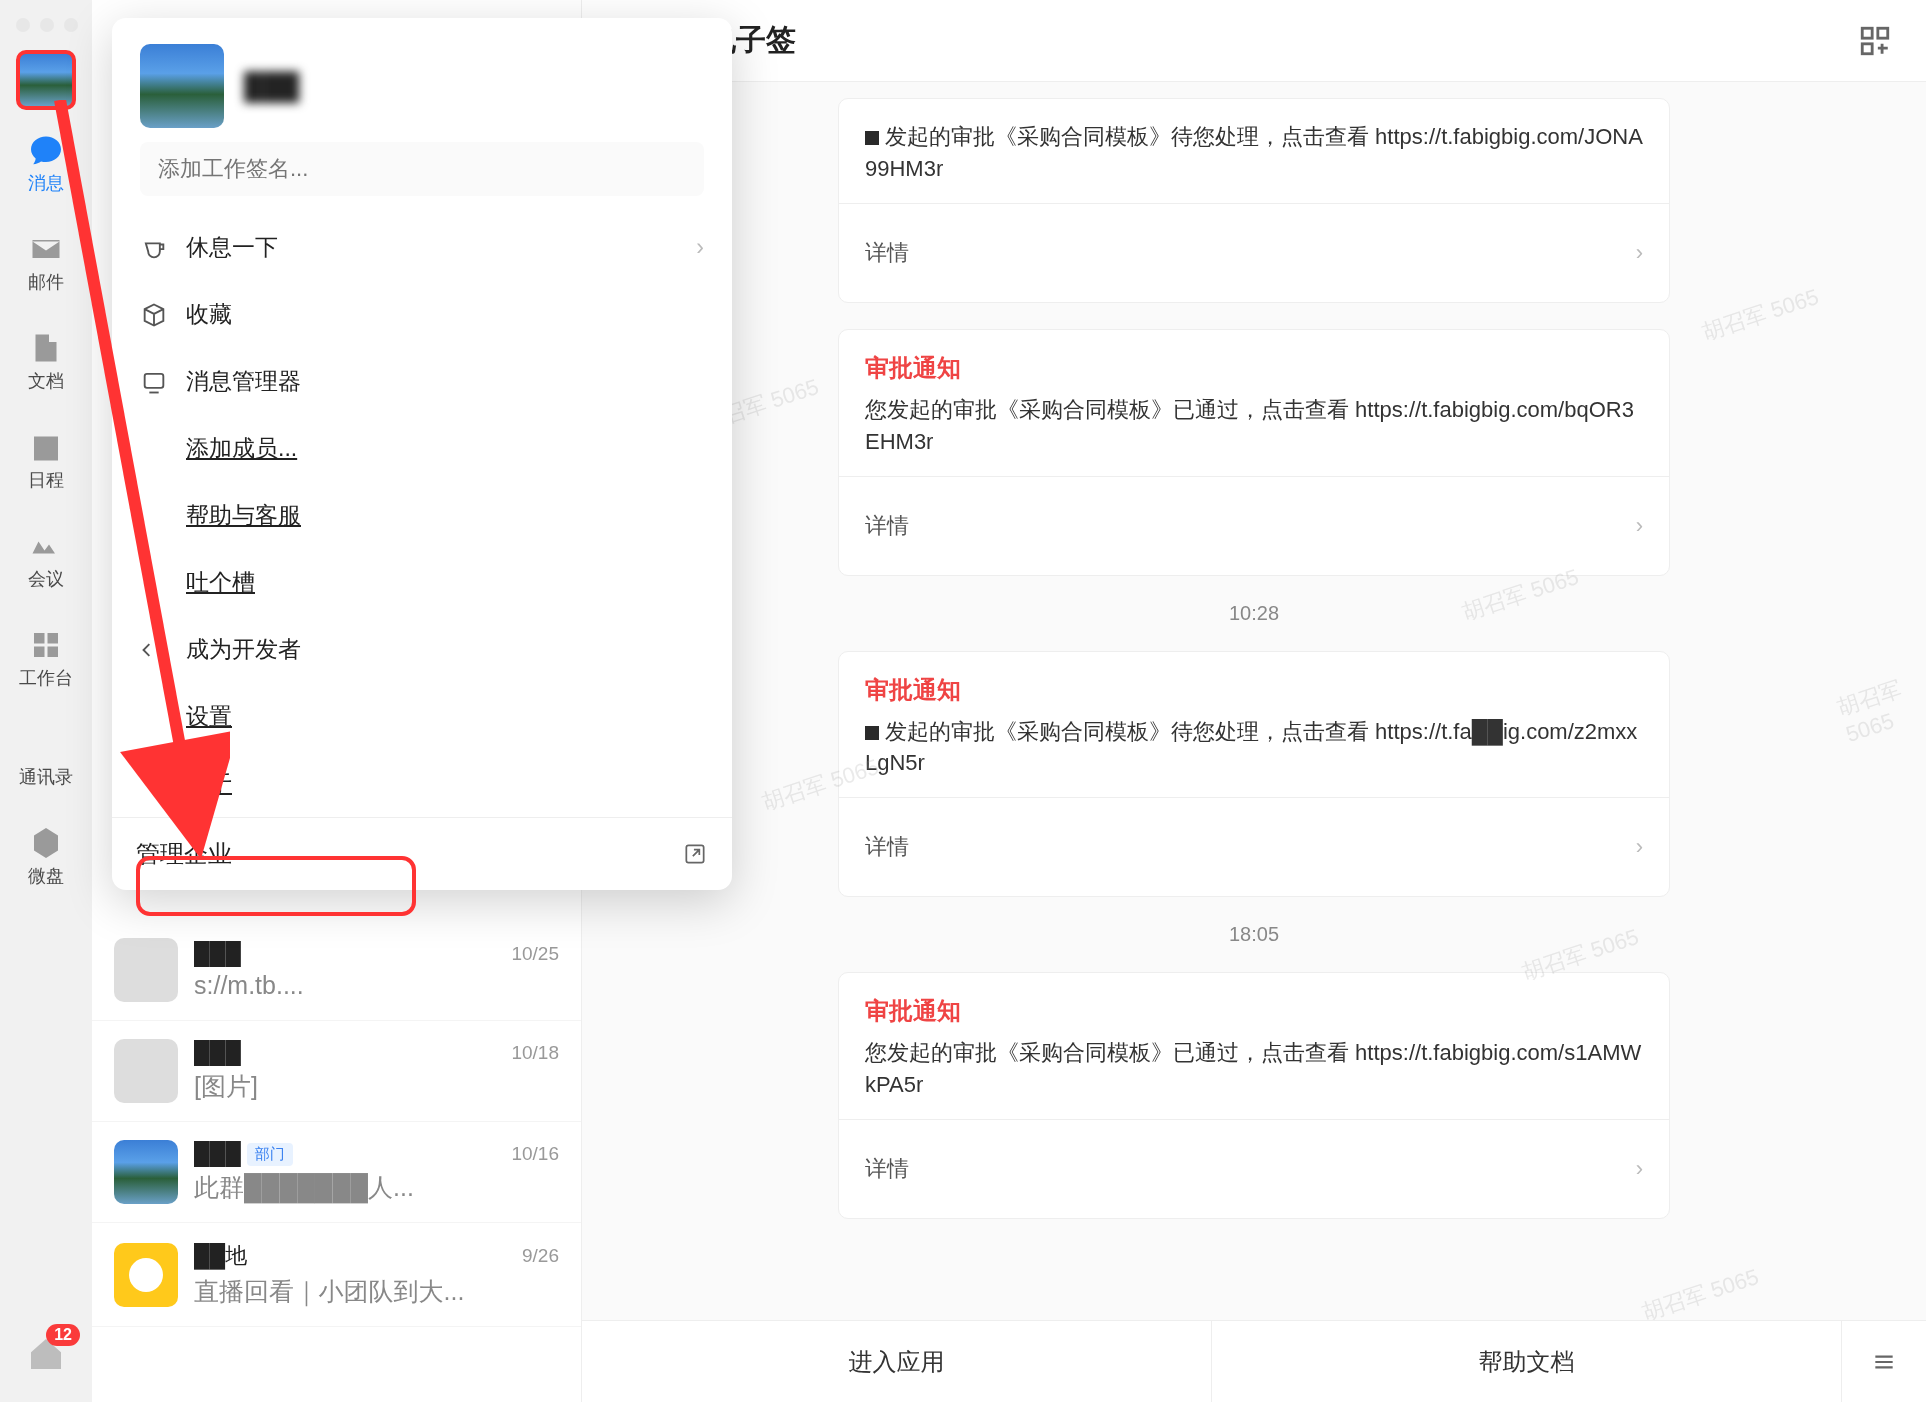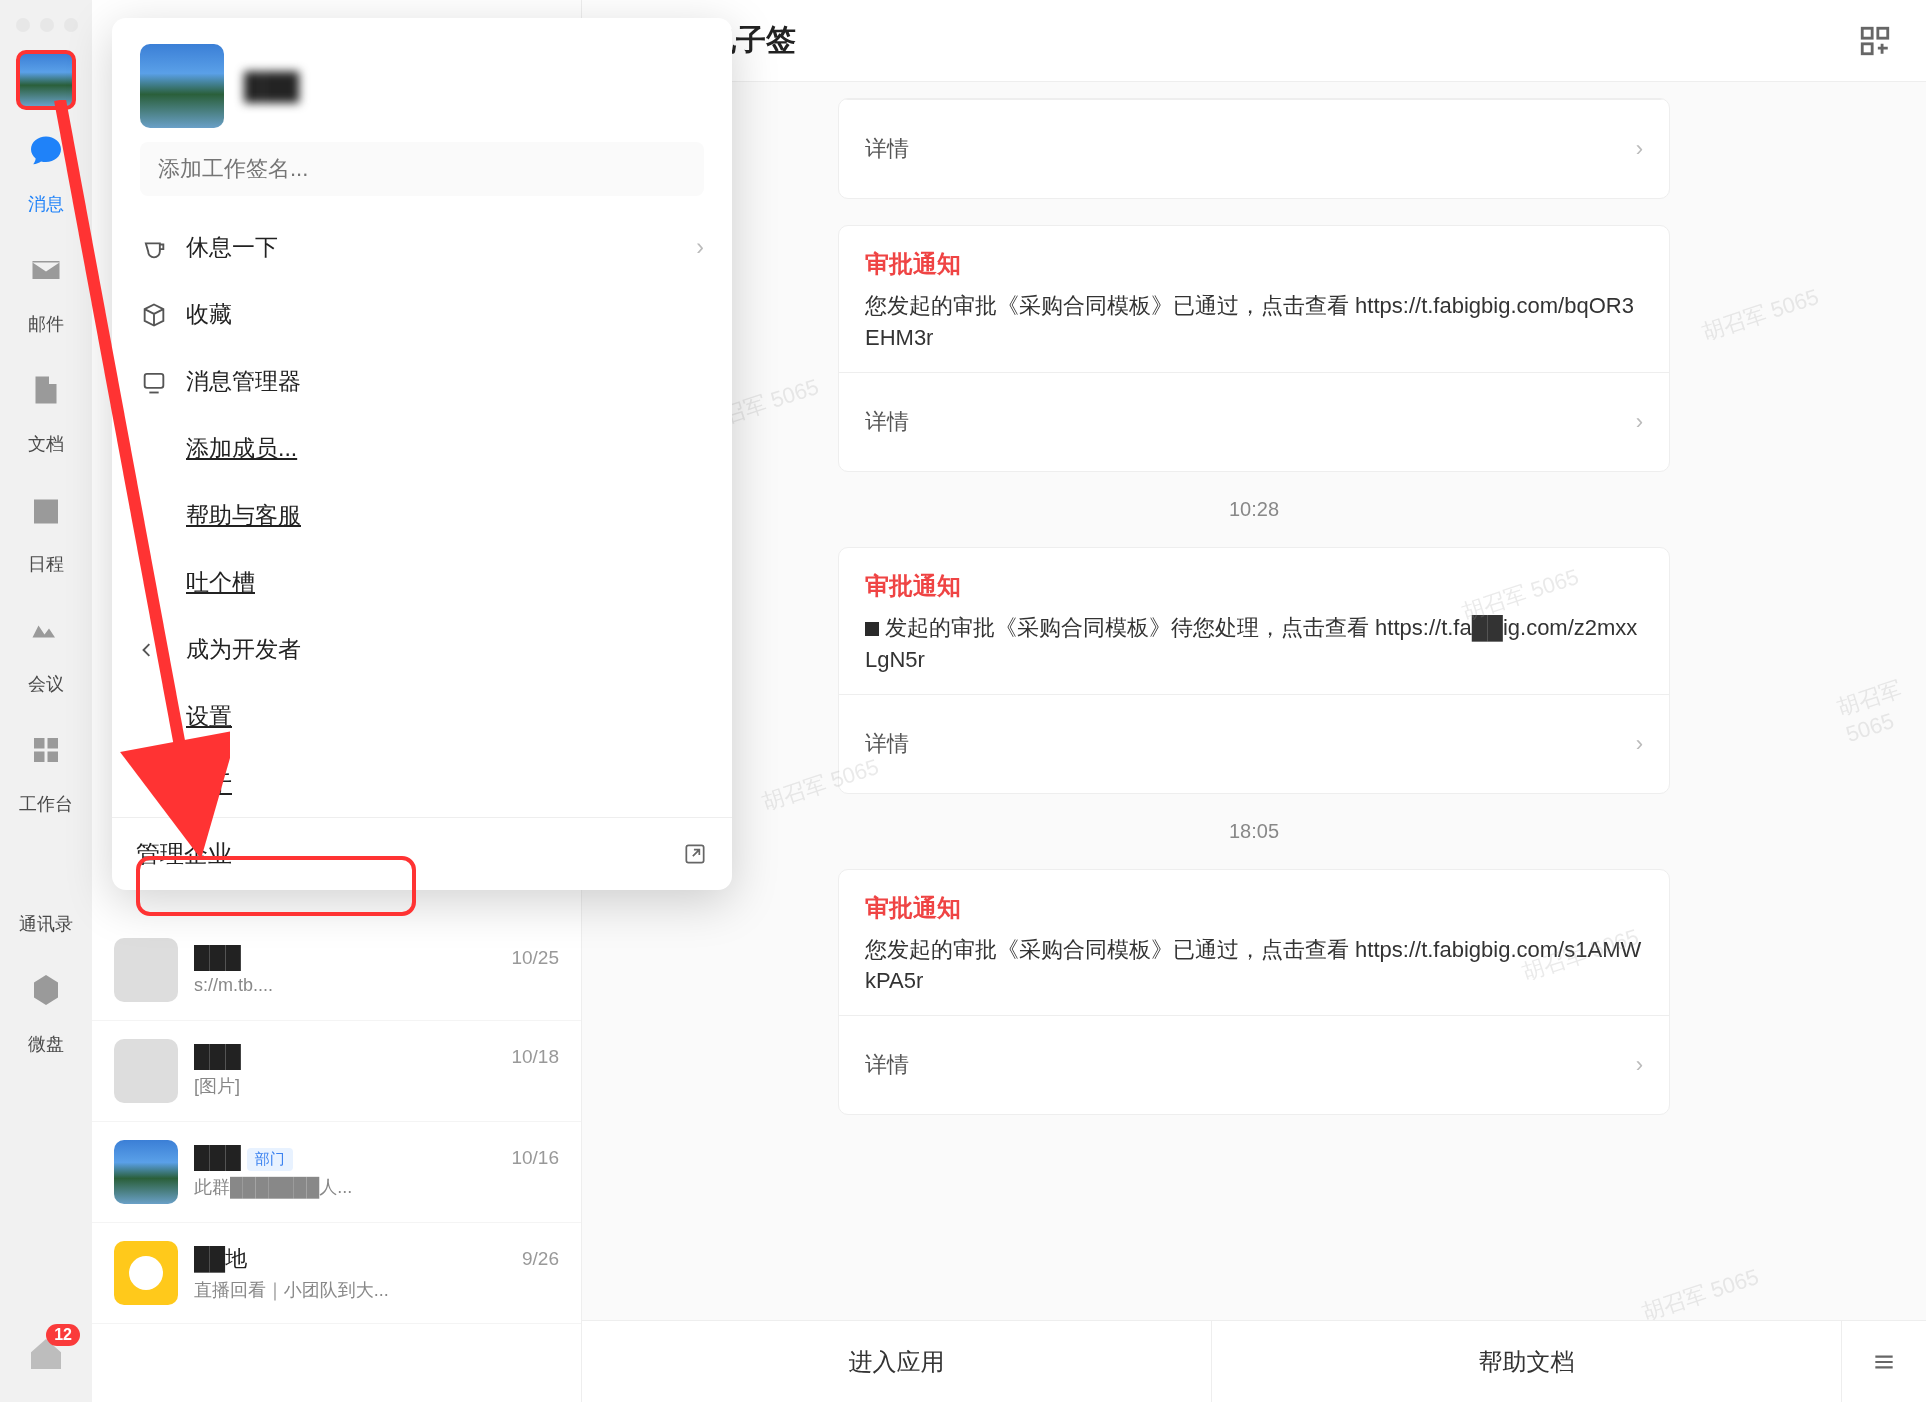--- a/index.html
+++ b/index.html
@@ -3,42 +3,42 @@
 <meta charset="utf-8">
 <style>
 * { box-sizing: border-box; margin: 0; padding: 0; }
 body { font-family: -apple-system, "PingFang SC", "Helvetica Neue", Arial, sans-serif; background: #fff; width: 1926px; height: 1402px; overflow: hidden; position: relative; }
 
 
 .sidebar { position: absolute; left: 0; top: 0; width: 92px; height: 100%; background: #f1f1f1; display: flex; flex-direction: column; align-items: center; padding-top: 18px; }
 .traffic-lights { display: flex; gap: 10px; margin-bottom: 18px; align-self: flex-start; margin-left: 16px; }
 .tl { width: 14px; height: 14px; border-radius: 50%; background: #e7e7e7; }
 .avatar-small { width: 60px; height: 60px; border-radius: 10px; border: 4px solid #f33; background: linear-gradient(180deg,#3b7fd6 0%,#5aa0e8 35%,#2a5f3a 60%,#6aa0c8 100%); margin-bottom: 20px; cursor: pointer; }
-.side-item { display: flex; flex-direction: column; align-items: center; gap: 22px; margin-bottom: 34px; color: #4a4a4a; cursor: pointer; font-size: 18px; }
+.side-item { display: flex; flex-direction: column; align-items: center; gap: 1px; margin-bottom: 34px; color: #4a4a4a; cursor: pointer; font-size: 18px; }
 .side-item.active { color: #1f82f9; }
 .side-item .ico { width: 40px; height: 40px; display: flex; align-items: center; justify-content: center; }
 .side-item.active .ico svg { fill: #1f82f9; }
 .side-item .ico svg { fill: #9a9a9a; width: 36px; height: 36px; }
 .sidebar-bottom { position: absolute; bottom: 24px; left: 0; width: 100%; display: flex; justify-content: center; }
 .home-badge { position: relative; }
 .home-badge .ico svg { fill: #bdbdbd; width: 40px; height: 40px; }
 .badge { position: absolute; top: -10px; right: -14px; background: #fa3b3b; color: #fff; border-radius: 14px; padding: 2px 8px; font-size: 16px; font-weight: 600; }
 
 
 .chatlist { position: absolute; left: 92px; top: 0; width: 490px; height: 100%; background: #fff; border-right: 1px solid #eee; }
 .chat-item { display: flex; align-items: center; gap: 16px; padding: 18px 22px; border-bottom: 1px solid #f4f4f4; cursor: pointer; }
 .chat-av { width: 64px; height: 64px; border-radius: 10px; background: #ddd; flex: none; }
 .chat-av.yellow { background: #ffc91b; display: flex; align-items: center; justify-content: center; }
 .chat-av.yellow:after { content: ""; width: 34px; height: 34px; background: #fff; border-radius: 50%; }
 .chat-av.scenic { background: linear-gradient(180deg,#3b7fd6 0%,#5aa0e8 35%,#2a5f3a 60%,#6aa0c8 100%); }
 .chat-body { flex: 1; min-width: 0; }
 .chat-row1 { display: flex; justify-content: space-between; align-items: center; }
 .chat-name { font-size: 22px; color: #222; white-space: nowrap; overflow: hidden; text-overflow: ellipsis; }
 .chat-date { font-size: 19px; color: #999; flex: none; margin-left: 10px; }
-.chat-sub { font-size: 18px; color: #888; white-space: nowrap; overflow: hidden; text-overflow: ellipsis; margin-top: 4px; }
+.chat-sub { font-size: 25px; color: #888; white-space: nowrap; overflow: hidden; text-overflow: ellipsis; margin-top: 4px; }
 .dept-tag { display: inline-block; background: #e8f2ff; color: #3b82f0; font-size: 15px; padding: 2px 8px; border-radius: 4px; margin-left: 6px; vertical-align: middle; }
 
 
 .main { position: absolute; left: 582px; top: 0; right: 0; height: 100%; background: #fafafa; display: flex; flex-direction: column; }
 .main-header { height: 82px; display: flex; align-items: center; padding: 0 34px; border-bottom: 1px solid #eee; background: #fff; }
 .main-title { font-size: 30px; font-weight: 600; color: #222; flex: 1; }
 .header-right { display: flex; gap: 18px; }
 .hbtn { width: 34px; height: 34px; cursor: pointer; }
 .hbtn svg { fill: none; stroke: #666; stroke-width: 2; }
 
@@ -219,20 +219,23 @@
             <rect x="3" y="3" width="7" height="7"></rect>
             <rect x="14" y="3" width="7" height="7"></rect>
             <rect x="3" y="14" width="7" height="7"></rect>
             <path d="M17 14v7M14 17h7"></path>
           </svg></div>
     </div>
   </div>
 
   <div class="main-body">
     <div class="card">
+      <div class="card-pad">
+        <div class="card-text"><span class="blk"></span><span>发起的审批《采购合同模板》待您处理，点击查看 https://t.fabigbig.com/JONA99HM3r</span></div>
+      </div>
       <div class="card-foot">
           <span>详情</span>
           <span class="chev">›</span>
         </div>
     </div>
 
     <div class="card">
       <div class="card-pad">
         <div class="card-title">审批通知</div>
         <div class="card-text">您发起的审批《采购合同模板》已通过，点击查看 https://t.fabigbig.com/bqOR3EHM3r</div>

